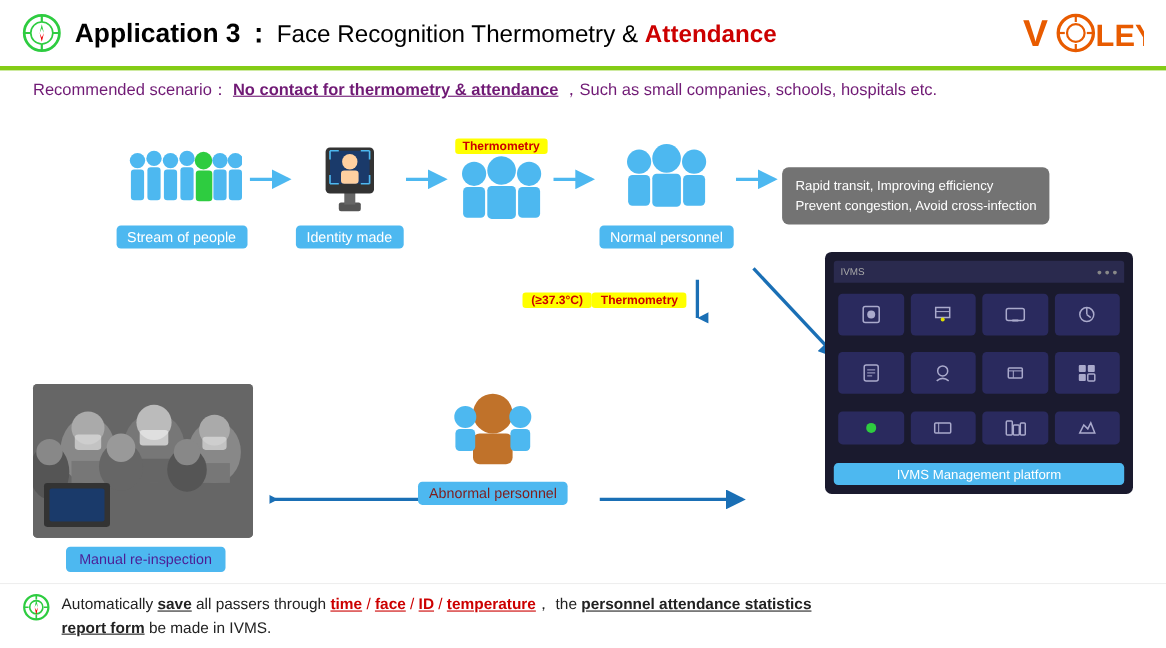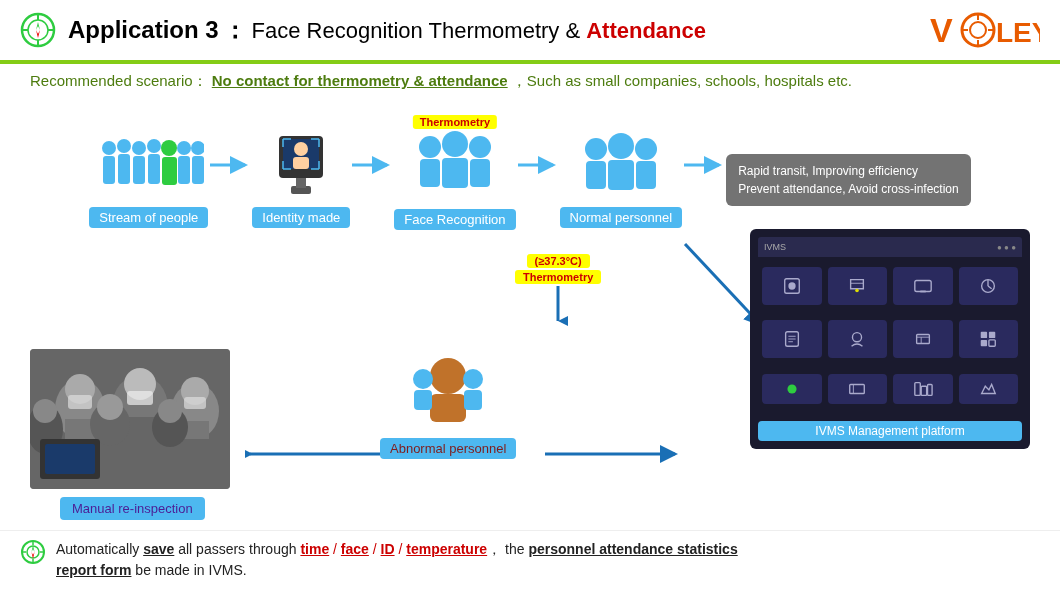--- a/index.html
+++ b/index.html
@@ -23,21 +23,21 @@
     .header-icon {
       width: 36px;
       height: 36px;
       margin-right: 12px;
     }
 
     
     .scenario {
       padding: 8px 30px;
       font-size: 15px;
-      color: #4d7c0f;
+      color: #701a75;
     }
     .scenario .underline {
       text-decoration: underline;
       font-weight: bold;
     }
 
     
     .diagram {
       position: relative;
       width: 100%;
@@ -326,21 +326,20 @@
         <svg width="90" height="70" viewBox="0 0 90 70">
           <circle cx="20" cy="18" r="11" fill="#4db8f0"></circle>
           <rect x="10" y="30" width="20" height="28" rx="4" fill="#4db8f0"></rect>
           <circle cx="45" cy="15" r="13" fill="#4db8f0"></circle>
           <rect x="32" y="29" width="26" height="30" rx="4" fill="#4db8f0"></rect>
           <circle cx="70" cy="18" r="11" fill="#4db8f0"></circle>
           <rect x="60" y="30" width="20" height="28" rx="4" fill="#4db8f0"></rect>
         </svg>
         <div style="position:absolute;top:-14px;left:50%;transform:translateX(-50%);background:#ffff00;color:#c00;font-weight:bold;font-size:11px;padding:1px 7px;border-radius:3px;white-space:nowrap;">Thermometry</div>
       </div>
-      <div class="flow-label">Face Recognition</div>
     </div>
 
     <div class="arrow-right">
       <svg viewBox="0 0 40 20">
           <defs>
             <marker id="ah3" markerWidth="6" markerHeight="6" refX="5" refY="3" orient="auto">
               <path d="M0,0 L6,3 L0,6 Z" fill="#4db8f0"></path>
             </marker>
           </defs>
           <line x1="0" y1="10" x2="35" y2="10" stroke="#4db8f0" stroke-width="3" marker-end="url(#ah3)"></line>
@@ -365,26 +364,26 @@
             <marker id="ah4" markerWidth="6" markerHeight="6" refX="5" refY="3" orient="auto">
               <path d="M0,0 L6,3 L0,6 Z" fill="#4db8f0"></path>
             </marker>
           </defs>
           <line x1="0" y1="10" x2="35" y2="10" stroke="#4db8f0" stroke-width="3" marker-end="url(#ah4)"></line>
         </svg>
     </div>
 
     <div class="green-box">
       <div>Rapid transit, Improving efficiency</div>
-      <div>Prevent attendance, Avoid cross-infection</div>
-    </div>
-
-  </div>
-
-  <div style="position:absolute;top:155px;left:475px;display:flex;flex-direction:column;align-items:center;margin-left:40px;">
+      <div>Prevent congestion, Avoid cross-infection</div>
+    </div>
+
+  </div>
+
+  <div style="position:absolute;top:155px;left:475px;display:flex;flex-direction:row;align-items:center;">
     <div style="background:#ffff00;color:#c00;font-weight:bold;font-size:11px;padding:1px 8px;border-radius:3px;margin-bottom:2px;white-space:nowrap;">(≥37.3°C)</div>
     <div style="background:#ffff00;color:#c00;font-weight:bold;font-size:11px;padding:1px 8px;border-radius:3px;margin-bottom:2px;white-space:nowrap;">Thermometry</div>
     <svg width="20" height="40">
         <defs>
           <marker id="ahd" markerWidth="6" markerHeight="6" refX="3" refY="6" orient="auto">
             <path d="M0,0 L6,0 L3,6 Z" fill="#1a6fb5"></path>
           </marker>
         </defs>
         <line x1="10" y1="0" x2="10" y2="35" stroke="#1a6fb5" stroke-width="3" marker-end="url(#ahd)"></line>
       </svg>

